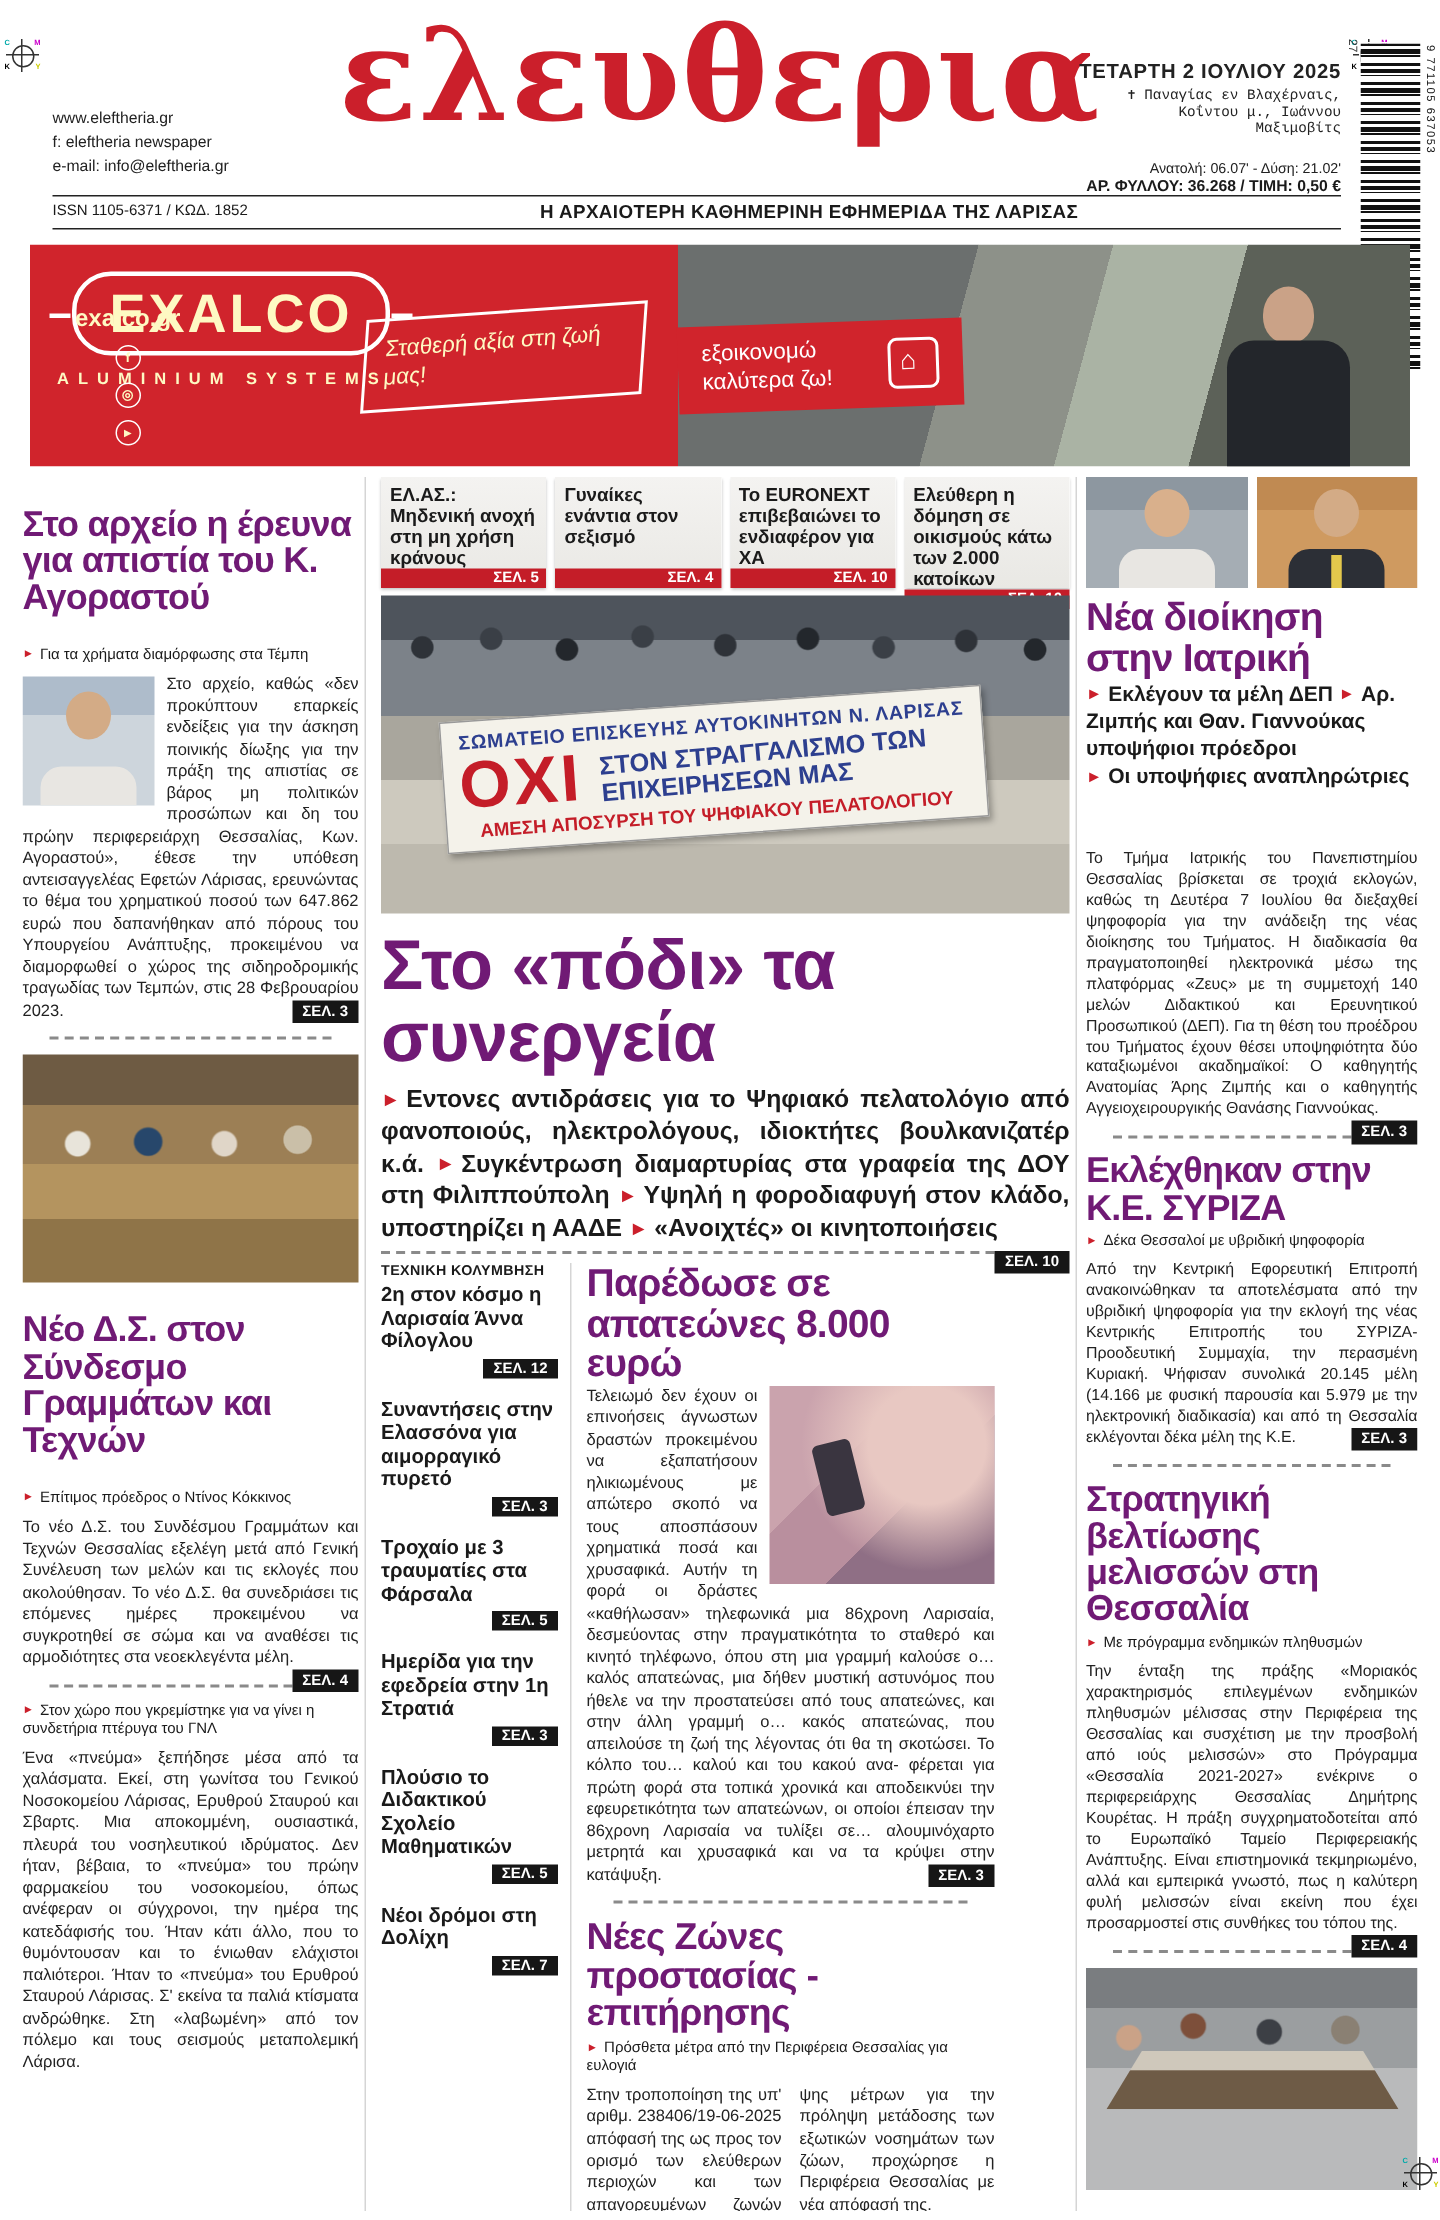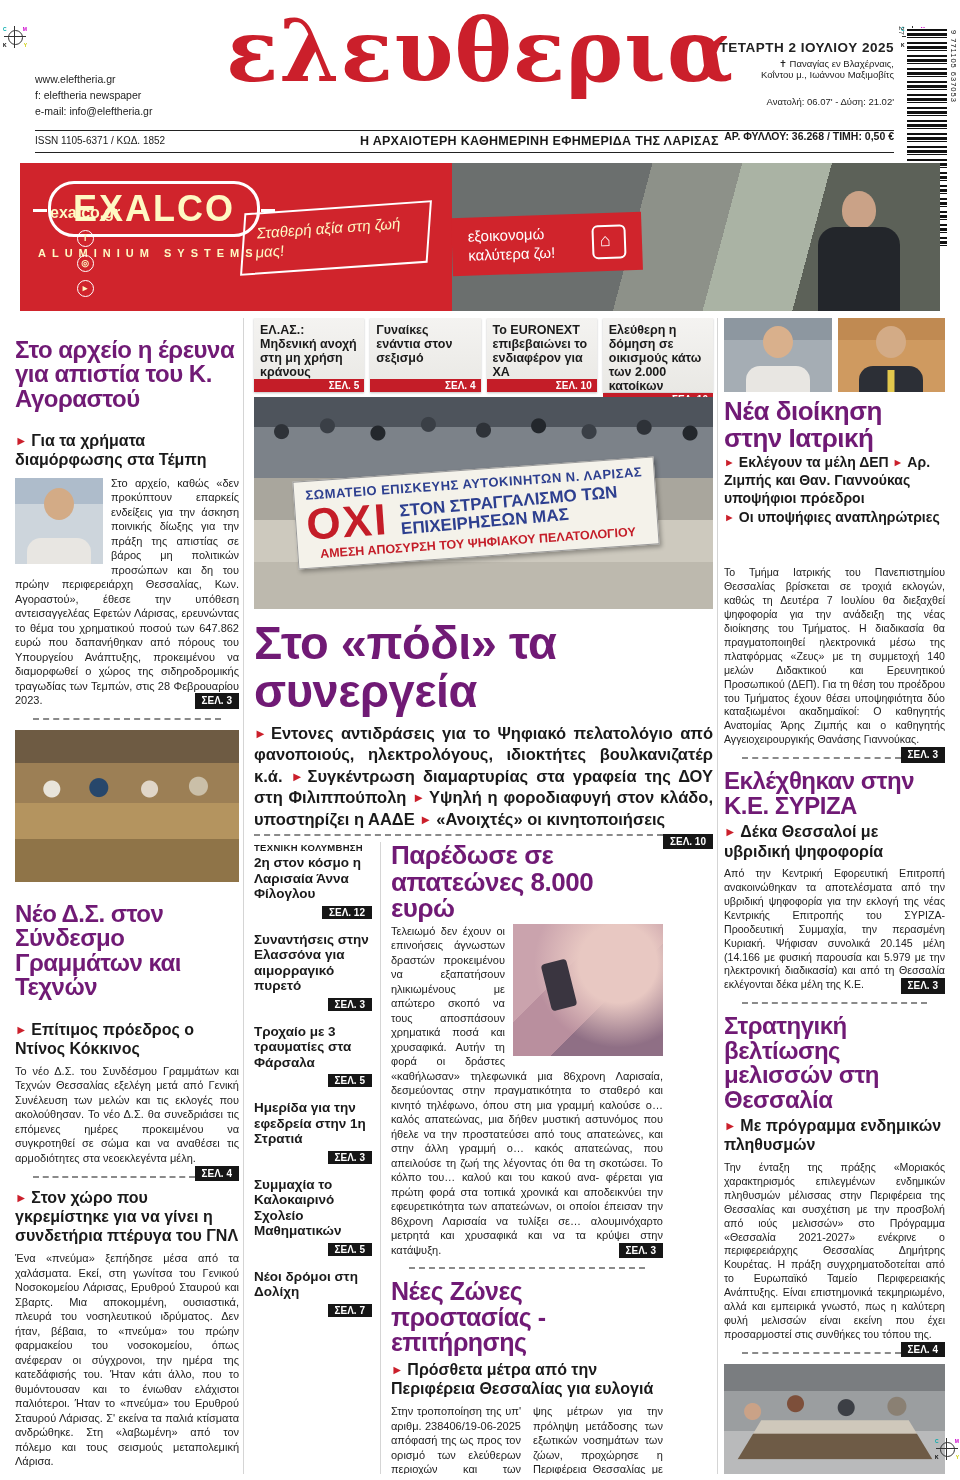--- a/index.html
+++ b/index.html
@@ -4,41 +4,41 @@
 <style>
   html,body{margin:0;padding:0;background:#fff;}
   body{width:960px;height:1480px;position:relative;overflow:hidden;
        font-family:"Liberation Sans",sans-serif;color:#1a1a1a;
        -webkit-font-smoothing:antialiased;}
   
   .tri{color:#cb1f2b;font-size:.78em;margin-right:4px;vertical-align:1px;}
   .pg{background:#161616;color:#fff;font-weight:bold;font-size:10px;padding:1px 7px;display:inline-block;}
   .dash-sep{border:none;border-top:2px dashed #8a8a8a;margin:10px 18px;}
   .body-txt{font-size:11px;line-height:1.32;text-align:justify;color:#222;}
-  .sub{font-weight:bold;font-size:16px;line-height:1.2;margin:4px 0 6px;}
+  .sub{font-weight:normal;font-size:10px;line-height:1.2;margin:4px 0 6px;}
   .headline{font-weight:900;letter-spacing:-.5px;line-height:1.02;color:#701a75;}
   
   .masthead{position:absolute;top:0;left:0;right:0;height:160px;}
   .regmark{position:absolute;width:22px;height:22px;}
   .regmark .c{position:absolute;left:4px;top:4px;width:13px;height:13px;border:1.5px solid #333;border-radius:50%;}
   .regmark .h{position:absolute;left:0;top:10px;width:22px;border-top:1.5px solid #333;}
   .regmark .v{position:absolute;top:0;left:10px;height:22px;border-left:1.5px solid #333;}
   .regmark .cm{position:absolute;font-size:5px;font-weight:bold;}
   .mh-contact{position:absolute;left:35px;top:72px;font-size:10.5px;line-height:1.5;color:#222;}
   .mh-logo{position:absolute;left:50%;top:8px;transform:translateX(-50%);
            font-family:"DejaVu Serif",serif;font-weight:bold;font-size:86px;
            color:#cb1f2b;letter-spacing:1px;line-height:1;}
   .mh-dateblock{position:absolute;right:66px;top:40px;width:200px;text-align:right;font-size:9.5px;color:#222;}
   .mh-date{font-weight:bold;font-size:13.5px;letter-spacing:.5px;margin-bottom:3px;}
   .mh-sun{margin-top:16px;}
   .mh-rule{position:absolute;left:35px;right:66px;top:130px;border-top:1.4px solid #222;}
   .mh-rule2{position:absolute;left:35px;right:66px;top:152px;border-top:1.4px solid #222;}
   .mh-issn{position:absolute;left:35px;top:135px;font-size:10px;}
   .mh-tagline{position:absolute;left:360px;top:134px;font-weight:bold;font-size:12.5px;letter-spacing:.3px;}
-  .mh-issue{position:absolute;right:66px;top:130px;font-size:10.5px;font-weight:bold;}
+  .mh-issue{position:absolute;right:66px;top:118px;font-size:10.5px;font-weight:bold;}
   .barcode{position:absolute;right:12px;top:28px;width:40px;height:218px;
     background:repeating-linear-gradient(180deg,#111 0 2px,#fff 2px 4px,#111 4px 7px,#fff 7px 8px,#111 8px 9px,#fff 9px 13px);
     border:1px solid #fff;}
   .barcode-num{position:absolute;right:2px;top:30px;height:214px;writing-mode:vertical-rl;
     font-size:7.5px;letter-spacing:1px;color:#111;background:#fff;padding-left:1px;}
   .edition-mark{position:absolute;right:54px;top:26px;writing-mode:vertical-rl;font-size:8px;color:#333;}
   
   .ad-exalco{position:absolute;top:163px;left:20px;right:20px;height:148px;display:flex;overflow:hidden;}
   .ex-left{flex:0 0 47%;background:#d0242c;color:#fef9c3;position:relative;}
   .ex-logo{position:absolute;left:28px;top:18px;border:3px solid #fff;border-radius:26px;
@@ -165,21 +165,21 @@
     <span class="cm" style="left:-1px;bottom:0;color:#000;">K</span>
   </div>
   <div class="mh-contact">
     <div>www.eleftheria.gr</div>
     <div>f: eleftheria newspaper</div>
     <div>e-mail: info@eleftheria.gr</div>
   </div>
   <div class="mh-logo">ελευθερια</div>
   <div class="mh-dateblock">
     <div class="mh-date">ΤΕΤΑΡΤΗ 2 ΙΟΥΛΙΟΥ 2025</div>
-    <div style="width:150px;margin-left:50px;">✝ Παναγίας εν Βλαχέρναις, Κοΐντου μ., Ιωάννου Μαξιμοβίτς</div>
+    <div style="width:150px;margin-left:50px;font-family:Liberation Mono, monospace;">✝ Παναγίας εν Βλαχέρναις, Κοΐντου μ., Ιωάννου Μαξιμοβίτς</div>
     <div class="mh-sun">Ανατολή: 06.07' - Δύση: 21.02'</div>
   </div>
   <div class="mh-rule"></div>
   <div class="mh-rule2"></div>
   <div class="mh-issn">ISSN 1105-6371 / ΚΩΔ. 1852</div>
   <div class="mh-tagline">Η ΑΡΧΑΙΟΤΕΡΗ ΚΑΘΗΜΕΡΙΝΗ ΕΦΗΜΕΡΙΔΑ ΤΗΣ ΛΑΡΙΣΑΣ</div>
   <div class="mh-issue">ΑΡ. ΦΥΛΛΟΥ: 36.268 / ΤΙΜΗ: 0,50 €</div>
   <div class="barcode"></div>
   <div class="barcode-num">9 771105 637053</div>
   <div class="edition-mark">27</div>
@@ -316,21 +316,21 @@
             </div>
         </div>
         <div class="brief">
           <div class="brief-title">Ημερίδα για την εφεδρεία στην 1η Στρατιά</div>
           <div class="brief-bar">
               <span class="bar"></span>
               <span class="pg">ΣΕΛ. 3</span>
             </div>
         </div>
         <div class="brief">
-          <div class="brief-title">Συμμαχία το Καλοκαιρινό Σχολείο Μαθηματικών</div>
+          <div class="brief-title">Πλούσιο το Διδακτικού Σχολείο Μαθηματικών</div>
           <div class="brief-bar">
               <span class="bar"></span>
               <span class="pg">ΣΕΛ. 5</span>
             </div>
         </div>
         <div class="brief">
           <div class="brief-title">Νέοι δρόμοι στη Δολίχη</div>
           <div class="brief-bar">
               <span class="bar"></span>
               <span class="pg">ΣΕΛ. 7</span>

